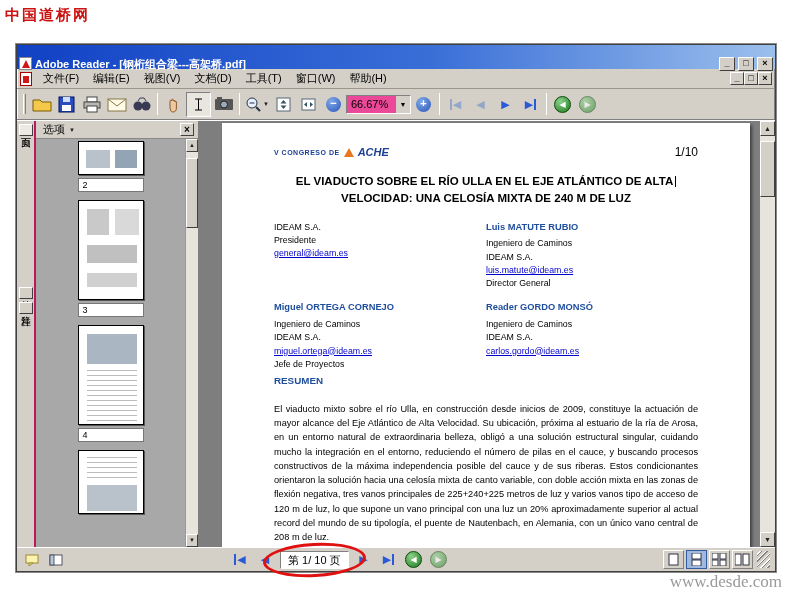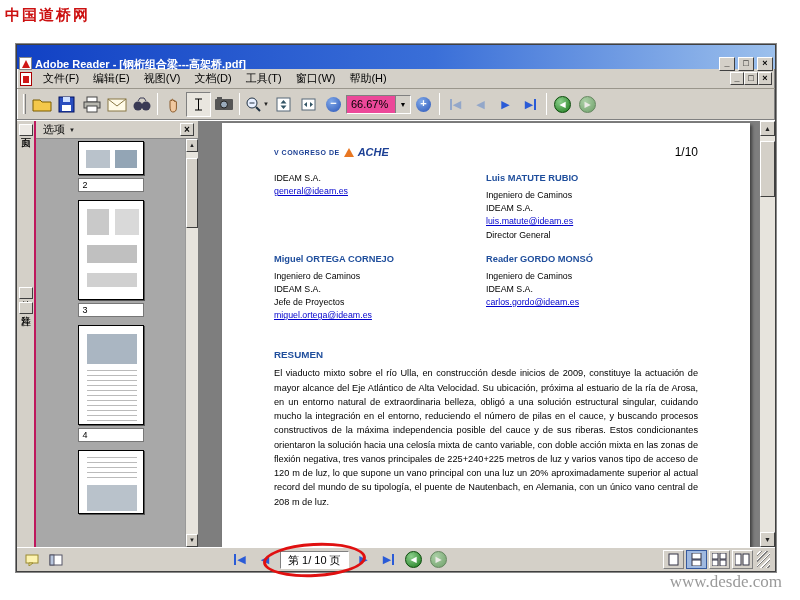--- a/index.html
+++ b/index.html
@@ -83,22 +83,22 @@
   .hl-txt{font-size:7px;font-weight:bold;color:#1b3f94;letter-spacing:.5px}
   .ache-mark{width:0;height:0;border-left:5px solid transparent;border-right:5px solid transparent;border-bottom:9px solid #e87722}
   .ache-txt{font-size:11px;font-weight:bold;color:#1b3f94;font-style:italic}
   .hright{font-size:12px}
   .doc-title{margin-top:14px;text-align:center;font-weight:bold;font-size:11.5px;line-height:1.5}
   .caret{display:inline-block;width:1px;height:11px;background:#000;vertical-align:-2px;margin-left:2px}
   .authors{display:grid;grid-template-columns:1fr 1fr;margin-top:13px;row-gap:11px;font-size:8.8px}
   .author .aname{color:#1f4e9c;font-weight:bold;font-size:9.3px;margin-bottom:3px}
   .author div{line-height:1.5}
   .email{color:#0000cc;text-decoration:underline}
-  .resumen{color:#1f4e9c;font-weight:bold;margin-top:27px;font-size:9.8px}
-  .abstract{margin-top:6px;font-size:9.2px;line-height:1.55;text-align:justify}
+  .resumen{color:#1f4e9c;font-weight:bold;margin-top:4px;font-size:9.8px}
+  .abstract{margin-top:16px;font-size:9.2px;line-height:1.55;text-align:justify}
 
   .vscroll{width:16px;background:#e7e4dd;display:flex;flex-direction:column;border-left:1px solid #808080}
   .vscroll .sbtn{height:15px;font-size:7px;line-height:13px}
 
   .statusbar{height:24px;background:#d4d0c8;border-top:1px solid #fff;display:flex;align-items:center;padding:0 5px;gap:4px;flex:0 0 auto;position:relative}
   .stbtn{width:20px;height:18px;display:flex;align-items:center;justify-content:center;border:1px solid #d4d0c8}
   .navcluster{display:flex;align-items:center;gap:5px;margin-left:160px}
   .fieldwrap{position:relative;display:flex;align-items:flex-start}
   .pagefield{background:#fff;border:1px solid;border-color:#808080 #fff #fff #808080;font-size:11px;padding:1px 7px;line-height:14px;white-space:nowrap}
   .redellipse{position:absolute;left:-17px;right:-17px;top:-8px;bottom:-8px;border:3px solid #e01010;border-radius:50%;transform:rotate(-3deg);pointer-events:none}
@@ -292,38 +292,43 @@
       <div class="docarea">
         <div class="page">
           <div class="doc-header">
             <span class="hleft">
               <span class="hl-txt">V CONGRESO DE</span>
               <span class="ache-mark"></span>
               <span class="ache-txt">ACHE</span>
             </span>
             <span class="hright">1/10</span>
           </div>
+          <div class="doc-title">
+            <div><span>EL VIADUCTO SOBRE EL RÍO ULLA EN EL EJE ATLÁNTICO DE ALTA</span><span class="caret"></span></div>
+            <div>VELOCIDAD: UNA CELOSÍA MIXTA DE 240 M DE LUZ</div>
+          </div>
           <div class="authors">
             <div class="author">
               <div>IDEAM S.A.</div>
+              <div>Presidente</div>
               <div><span class="email">general@ideam.es</span></div>
             </div>
             <div class="author">
               <div class="aname">Luis MATUTE RUBIO</div>
               <div>Ingeniero de Caminos</div>
               <div>IDEAM S.A.</div>
               <div><span class="email">luis.matute@ideam.es</span></div>
               <div>Director General</div>
             </div>
             <div class="author">
               <div class="aname">Miguel ORTEGA CORNEJO</div>
               <div>Ingeniero de Caminos</div>
               <div>IDEAM S.A.</div>
+              <div><span class="email">miguel.ortega@ideam.es</span></div>
               <div>Jefe de Proyectos</div>
-              <div><span class="email">miguel.ortega@ideam.es</span></div>
             </div>
             <div class="author">
               <div class="aname">Reader GORDO MONSÓ</div>
               <div>Ingeniero de Caminos</div>
               <div>IDEAM S.A.</div>
               <div><span class="email">carlos.gordo@ideam.es</span></div>
             </div>
           </div>
           <div class="resumen">RESUMEN</div>
           <div class="abstract">El viaducto mixto sobre el río Ulla, en construcción desde inicios de 2009, constituye la actuación de mayor alcance del Eje Atlántico de Alta Velocidad. Su ubicación, próxima al estuario de la ría de Arosa, en un entorno natural de extraordinaria belleza, obligó a una solución estructural singular, cuidando mucho la integración en el entorno, reduciendo el número de pilas en el cauce, y buscando procesos constructivos de la máxima independencia posible del cauce y de sus riberas. Estos condicionantes orientaron la solución hacia una celosía mixta de canto variable, con doble acción mixta en las zonas de flexión negativa, tres vanos principales de 225+240+225 metros de luz y varios vanos tipo de acceso de 120 m de luz, lo que supone un vano principal con una luz un 20% aproximadamente superior al actual record del mundo de su tipología, el puente de Nautenbach, en Alemania, con un único vano central de 208 m de luz.</div>

